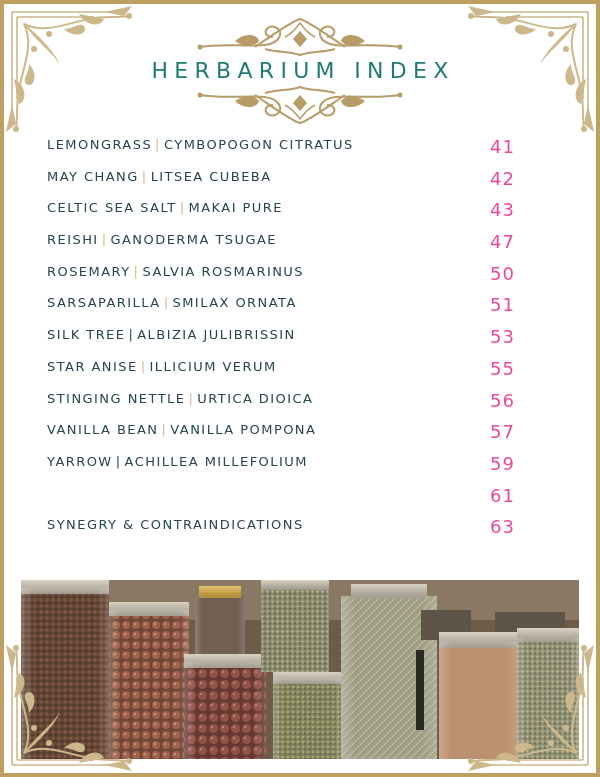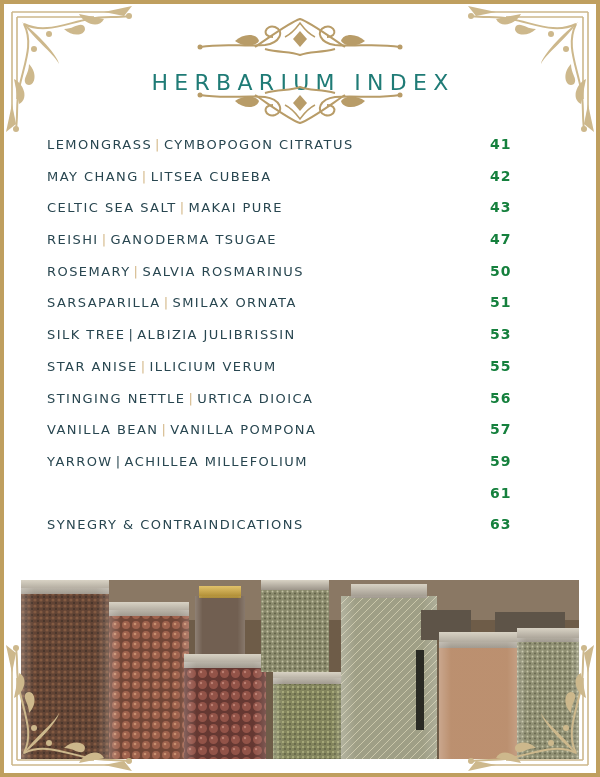--- a/index.html
+++ b/index.html
@@ -12,28 +12,28 @@
   .c-bl { left: 4px; bottom: 4px; transform: scaleY(-1); z-index: 3; }
   .c-br { right: 4px; bottom: 4px; transform: scale(-1,-1); z-index: 3; }
 
   .orn { position: absolute; left: 195px; width: 210px; height: 40px; }
   .orn svg { width: 100%; height: 100%; display: block; }
   .orn-top { top: 17px; }
   .orn-bot { top: 85px; transform: scaleY(-1); }
 
   .title { position: absolute; left: 0; right: 0; top: 58px; text-align: center;
            font-family: "DejaVu Sans", sans-serif; font-size: 22px; letter-spacing: 6.3px;
-           color: #1f7b76; font-weight: normal; margin: 12px; padding-left: 6px; }
+           color: #1f7b76; font-weight: normal; margin: 0; padding-left: 6px; }
 
   .toc { position: absolute; left: 47px; top: 137px; width: 470px; margin: 0; padding: 0; list-style: none; }
   .toc li { position: relative; height: 31.7px; display: flex; align-items: flex-start; }
   .entry { font-size: 13px; letter-spacing: 1.45px; color: #284650; white-space: nowrap; }
   .entry .sep { color: #d4b98a; margin: 0 3px; }
   .entry .sep.dark { color: #284650; }
-  .page { position: absolute; left: 443px; top: -1px; font-size: 14px; font-weight: bold; letter-spacing: 1px; color: #15803d; }
+  .page { position: absolute; left: 443px; top: -1px; font-size: 18px; font-weight: normal; letter-spacing: 1px; color: #ec4899; }
 
   .photo { position: absolute; left: 21px; top: 580px; width: 558px; height: 179px; overflow: hidden; background: #6b5a45; z-index: 1; }
   .photo svg { width: 100%; height: 100%; display: block; }
 </style>
 </head>
 <body>
 
 <div class="frame"></div>
 
 <svg width="0" height="0" style="position:absolute">

